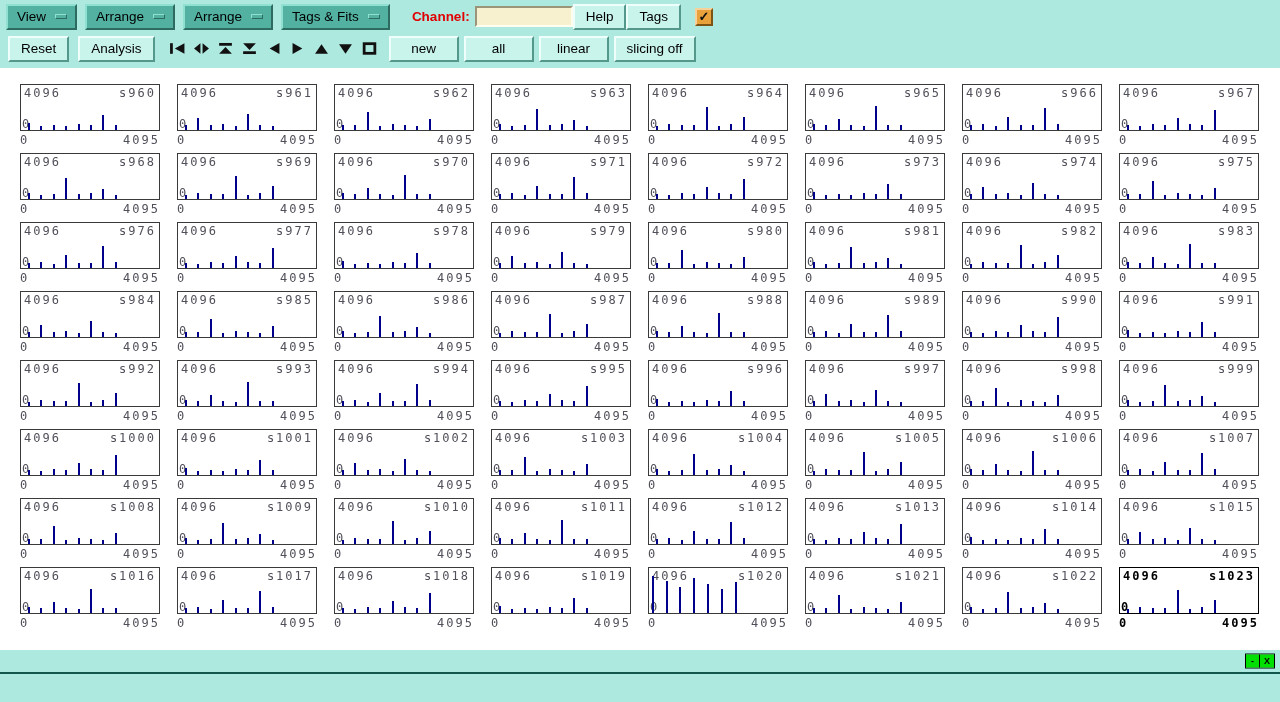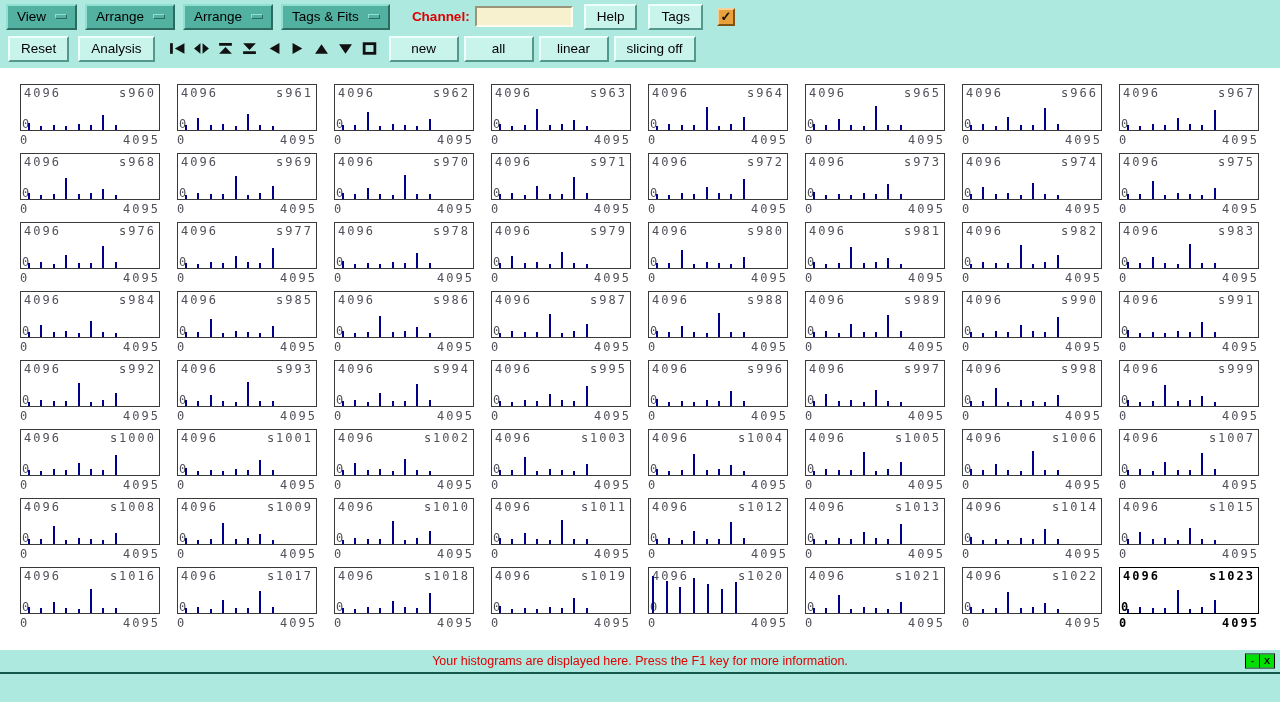--- a/index.html
+++ b/index.html
@@ -34,21 +34,21 @@
     width: 98px; height: 21px; background: #f7f1cf;
     border: 2px solid; border-color: #9a9478 #fffdf0 #fffdf0 #9a9478;
     font-family: "DejaVu Sans Mono", monospace; font-size: 12px; padding: 0 3px; outline: none;
   }
   .litebtn {
     background: #c9f4ec; border: 2px solid;
     border-color: #eefffb #54988c #54988c #eefffb;
     font-family: "Liberation Sans", sans-serif; font-size: 13.5px; color: #000;
     padding: 3px 11px 4px; cursor: default;
   }
-  .menubar .litebtn { margin-left: 11px; }
+  .menubar .litebtn { }
   .checkbox {
     width: 18px; height: 18px; margin-left: 14px; background: #e9a23b;
     border: 2px solid; border-color: #f6d29a #7e5414 #7e5414 #f6d29a;
     display: flex; align-items: center; justify-content: center;
   }
   .checkbox .check { font-size: 13px; font-weight: bold; color: #111; line-height: 14px; }
   
   .toolbar2 { height: 35px; background: #aee9e0; display: flex; align-items: center; padding: 0 8px 4px; }
   .toolbar2 .litebtn { margin-right: 9px; }
   .icons { display: flex; align-items: center; margin-left: 2px; margin-right: 7px; }
@@ -1400,20 +1400,19 @@
           </div>
           <div class="xlab">
             <span class="">0</span>
             <span class="">4095</span>
           </div>
         </div>
       </div>
   </div>
 
   <div class="statusbar">
-    <span class="statusmsg">Your histograms are displayed here. Press the F1 key for more information.</span>
     <span class="miniwin">
       <span>-</span>
       <span>X</span>
     </span>
   </div>
 
 </div>
 
 </body></html>

